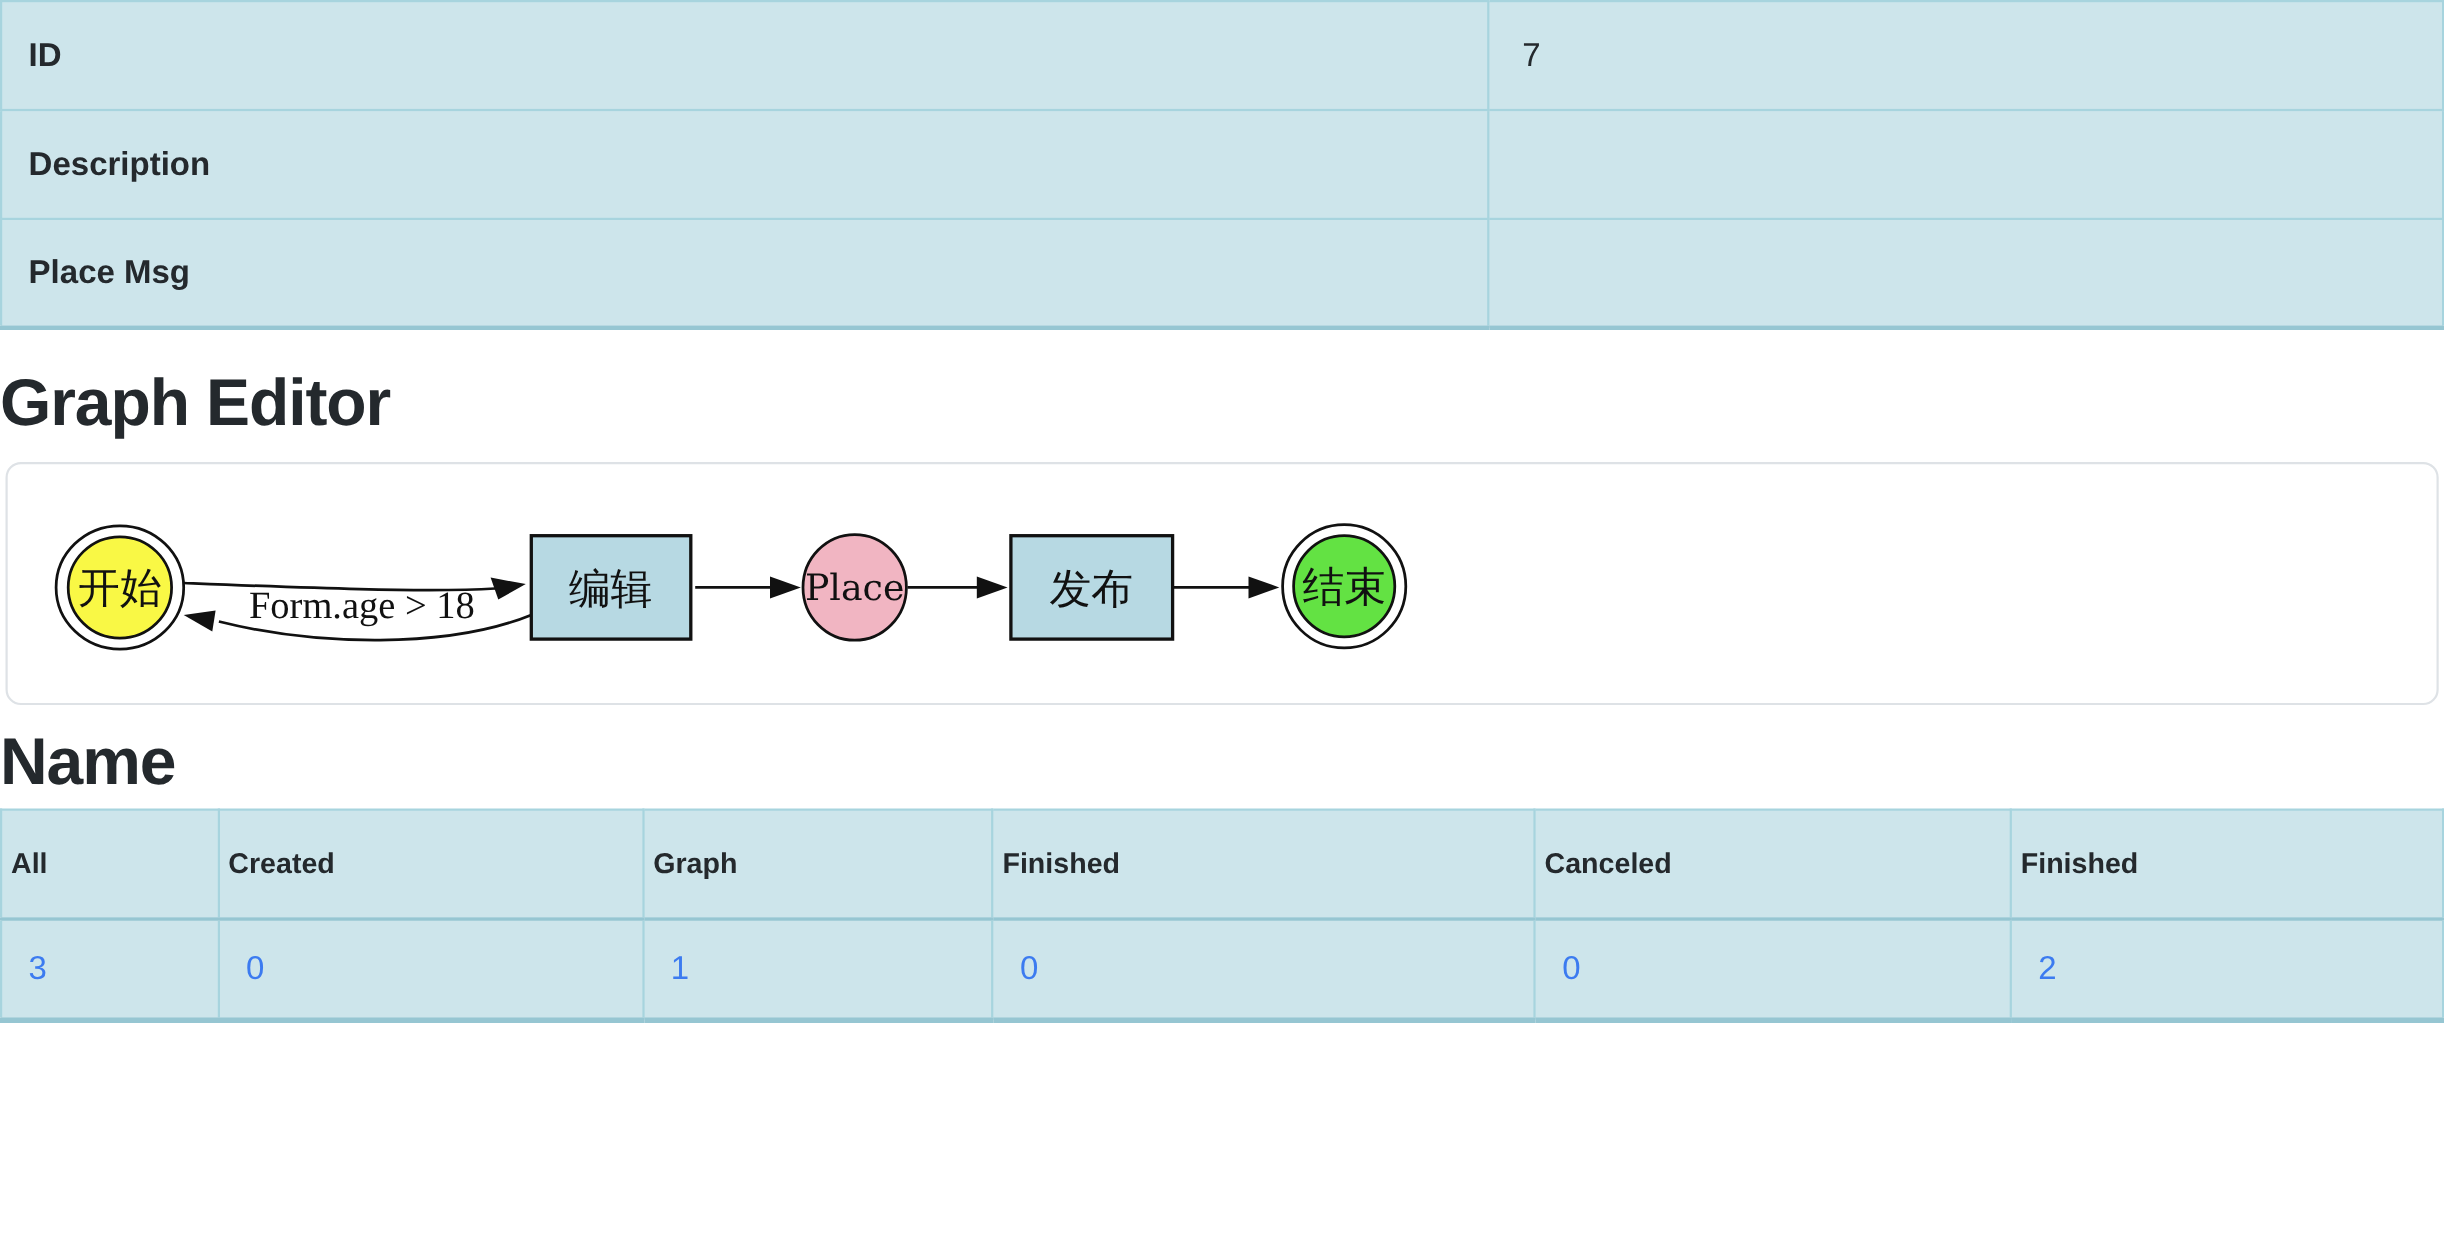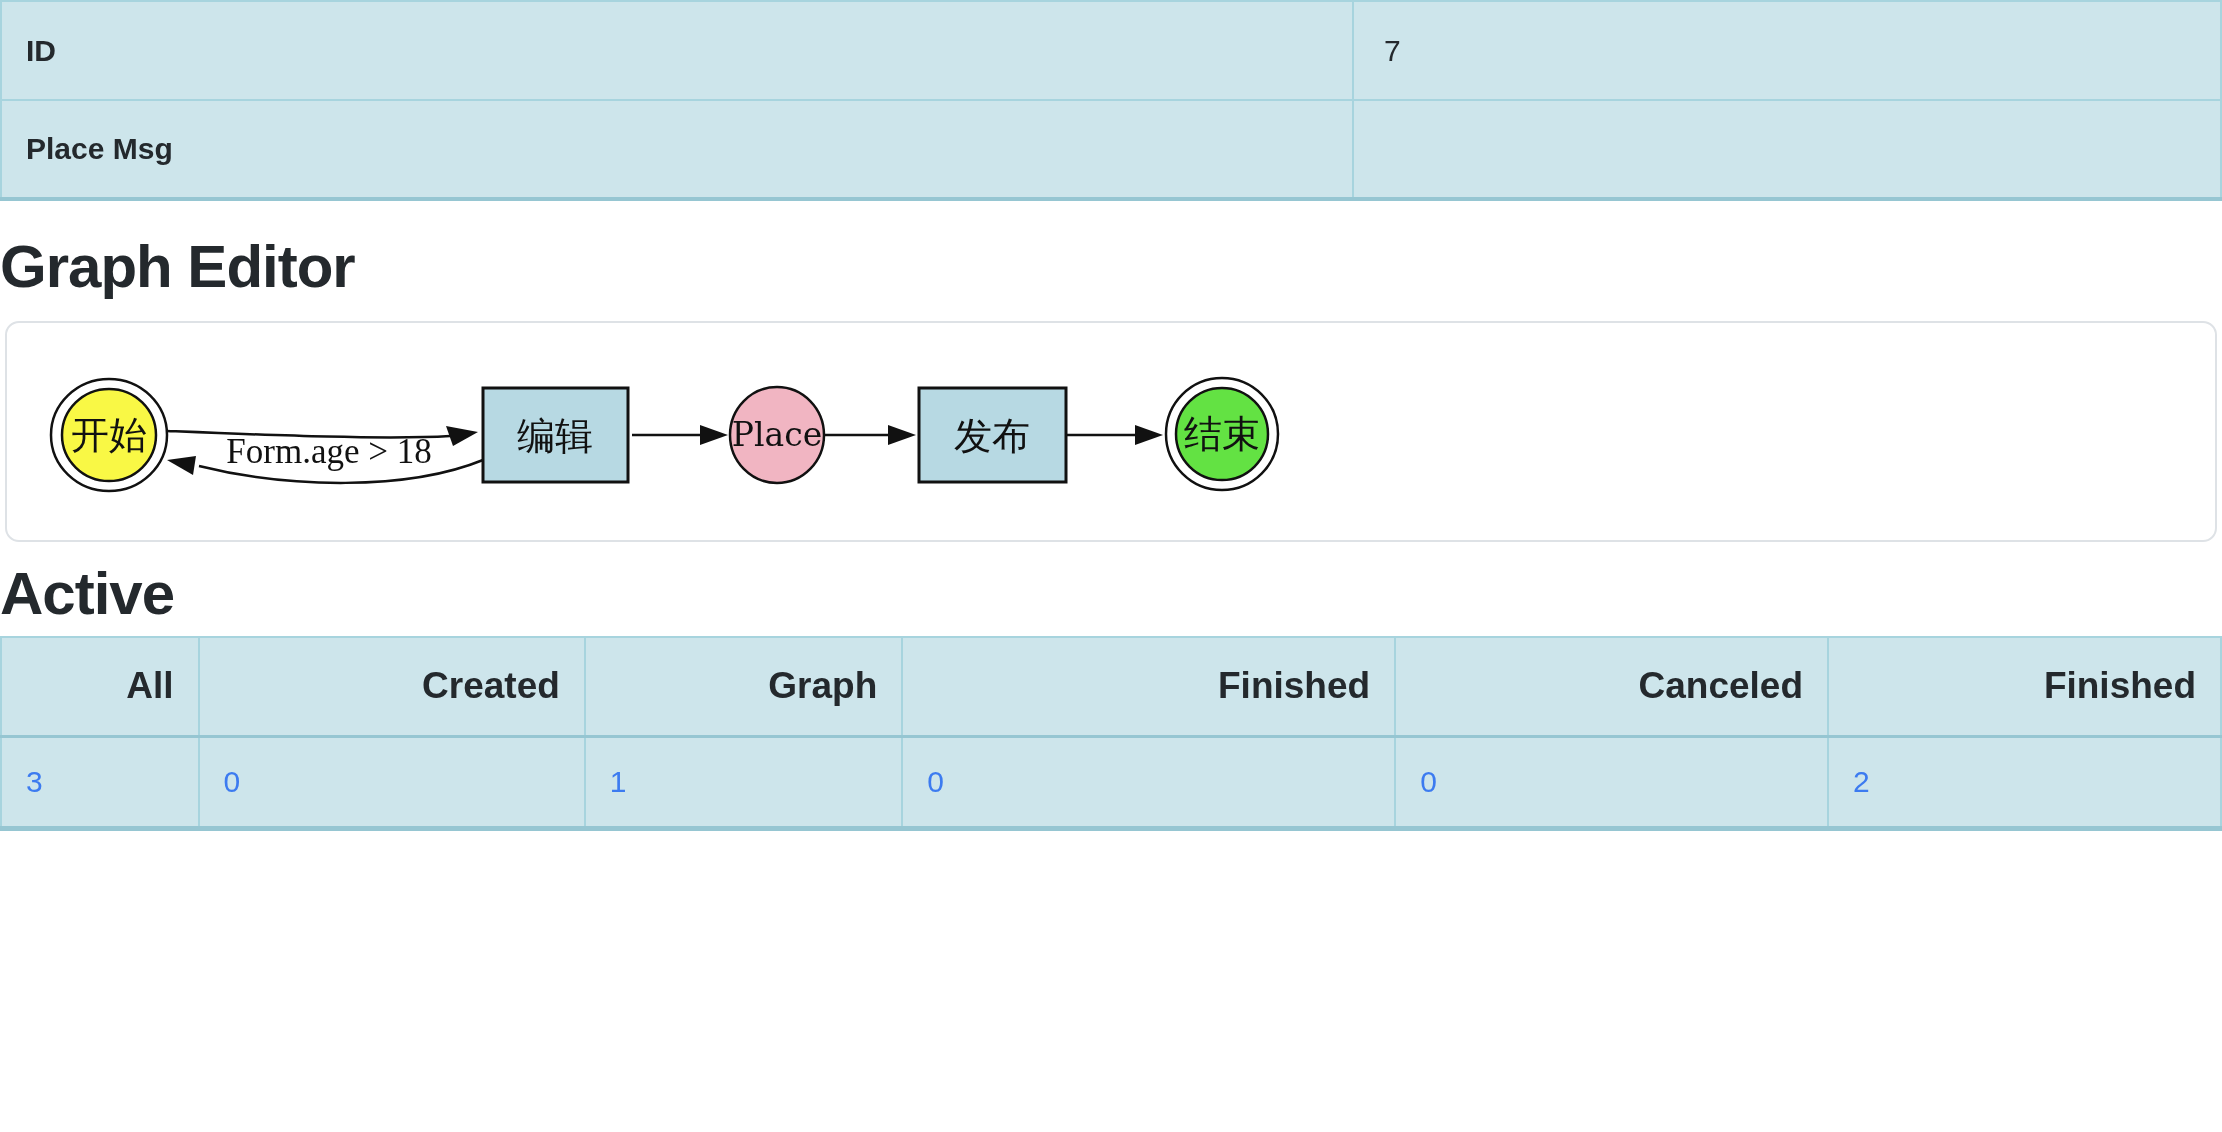--- a/index.html
+++ b/index.html
@@ -48,39 +48,43 @@
   }
   .edge-label{
     font-family:"Liberation Serif","DejaVu Serif",serif;
     fill:#111;font-size:35px;
   }
   
   .cases-table th{
     background:var(--cell-bg);
     border:2px solid var(--line);
     border-bottom:3px solid var(--line-strong);
-    font-size:37px;font-weight:700;text-align:right;
-    height:99px;vertical-align:middle;padding:0 24px;
+    font-size:26px;font-weight:700;text-align:left;
+    height:99px;vertical-align:middle;padding:0 8px;
   }
   .cases-table td{
     background:var(--cell-bg);
     border:2px solid var(--line);
     border-bottom:5px solid var(--line-strong);
     font-size:30px;height:92px;vertical-align:middle;padding:0 24px;
   }
   .cases-table a{color:var(--link);text-decoration:none;cursor:pointer;}
 </style>
 </head>
 <body>
 
 <table class="info-table">
   <tbody>
     <tr>
       <td class="label">ID</td>
       <td class="value">7</td>
+    </tr>
+    <tr>
+      <td class="label">Description</td>
+      <td class="value"></td>
     </tr>
     <tr>
       <td class="label">Place Msg</td>
       <td class="value"></td>
     </tr>
   </tbody>
 </table>
 
 <h1 id="graph-heading">Graph Editor</h1>
 
@@ -135,21 +139,21 @@
     </g>
 
     <g>
       <ellipse cx="1215" cy="111" rx="56" ry="56" fill="#ffffff" stroke="#111" stroke-width="2.5"></ellipse>
       <ellipse cx="1215" cy="111" rx="46" ry="46" stroke="#111" stroke-width="2.5" fill="#63e243"></ellipse>
       <text class="node-label" x="1215" y="124" text-anchor="middle" font-size="38">结束</text>
     </g>
   </svg>
 </div>
 
-<h1 id="cases-heading">Active</h1>
+<h1 id="cases-heading">Name</h1>
 
 <table class="cases-table">
   <colgroup>
     <col style="width:8.9%">
       <col style="width:17.4%">
       <col style="width:14.3%">
     <col style="width:22.2%">
       <col style="width:19.5%">
       <col style="width:17.7%">
   </colgroup>

